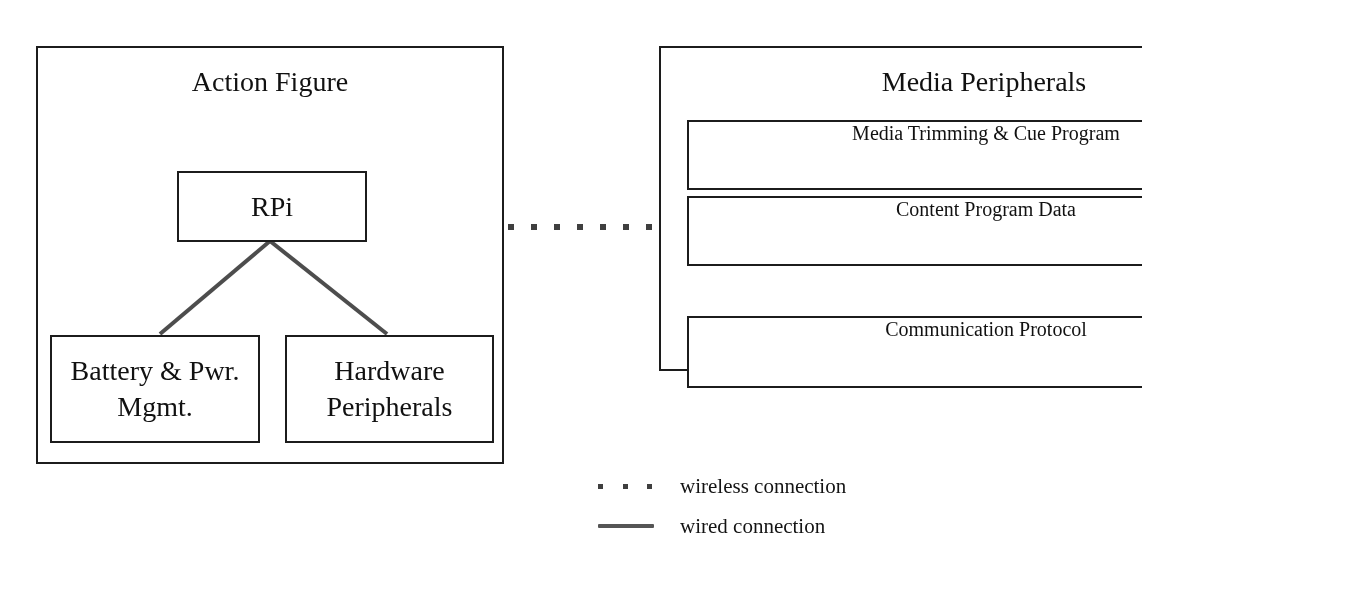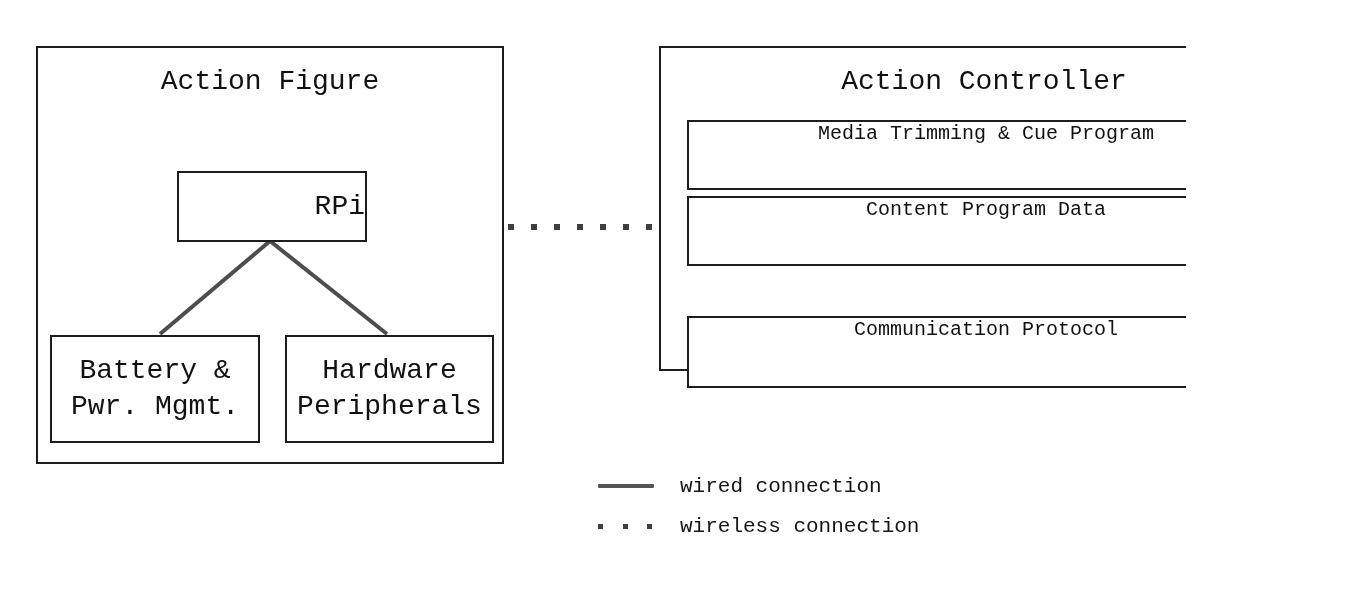--- a/index.html
+++ b/index.html
@@ -5,24 +5,23 @@
   html, body {
     margin: 0;
     padding: 0;
     background: #ffffff;
   }
   .canvas {
     position: relative;
     width: 1142px;
     height: 603px;
     background: #ffffff;
-    font-family: Liberation Mono, monospace;
+    font-family: Liberation Serif, serif;
     color: #111111;
     overflow: hidden;
-    padding-left: 44px;
   }
   .group {
     position: absolute;
     border: 2px solid #1c1c1c;
     background: #ffffff;
     box-sizing: border-box;
   }
   .group.action-figure {
     left: 36px; top: 46px;
     width: 468px; height: 418px;
@@ -46,21 +45,21 @@
     background: #ffffff;
     box-sizing: border-box;
     display: flex;
     align-items: center;
     justify-content: center;
     text-align: center;
     font-size: 28px;
     line-height: 36px;
     color: #111111;
   }
-  .rpi-node     { left: 139px; top: 123px; width: 190px; height: 71px; justify-content: flex-end; }
+  .rpi-node     { left: 139px; top: 123px; width: 190px; height: 71px; }
   .battery-node { left: 12px;  top: 287px; width: 210px; height: 108px; }
   .hardware-node{ left: 247px; top: 287px; width: 209px; height: 108px; justify-content: flex-end; }
   .wires {
     position: absolute;
     left: 0; top: 0;
     width: 464px; height: 414px;
     pointer-events: none;
   }
   .module {
     position: absolute;
@@ -152,43 +151,43 @@
     </div>
 
     <div class="node hardware-node">
       <span>Hardware Peripherals</span>
     </div>
   </section>
 
   <div class="wireless-connector"></div>
 
   <section class="group media-controller">
-    <h2 class="group-title">Action Controller</h2>
+    <h2 class="group-title">Media Peripherals</h2>
 
     <div class="module module-0">
       <span>Media Trimming &amp; Cue Program</span>
     </div>
 
     <div class="module module-1">
       <span>Content Program Data</span>
     </div>
 
     <div class="module module-2">
       <span>Communication Protocol</span>
     </div>
   </section>
 
   <div class="legend">
     <div class="legend-row">
-      <span class="sample solid"></span>
-      <span class="legend-label">wired connection</span>
-    </div>
-    <div class="legend-row">
       <span class="sample dotted">
           <i></i>
           <i></i>
           <i></i>
         </span>
       <span class="legend-label">wireless connection</span>
     </div>
+    <div class="legend-row">
+      <span class="sample solid"></span>
+      <span class="legend-label">wired connection</span>
+    </div>
   </div>
 
 </div>
 
 </body></html>

